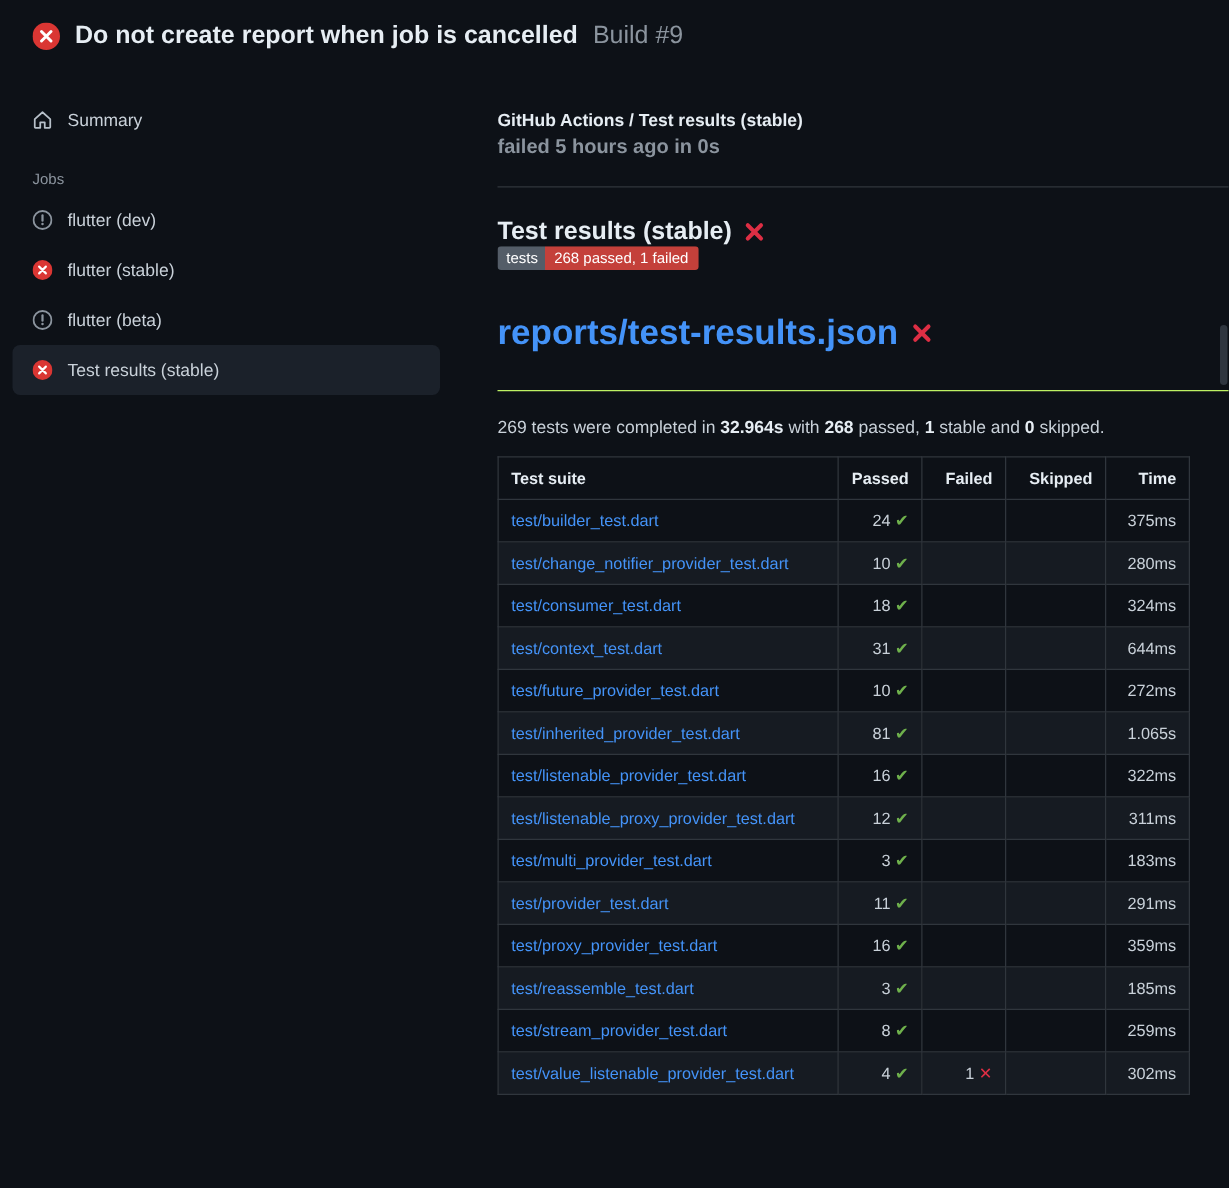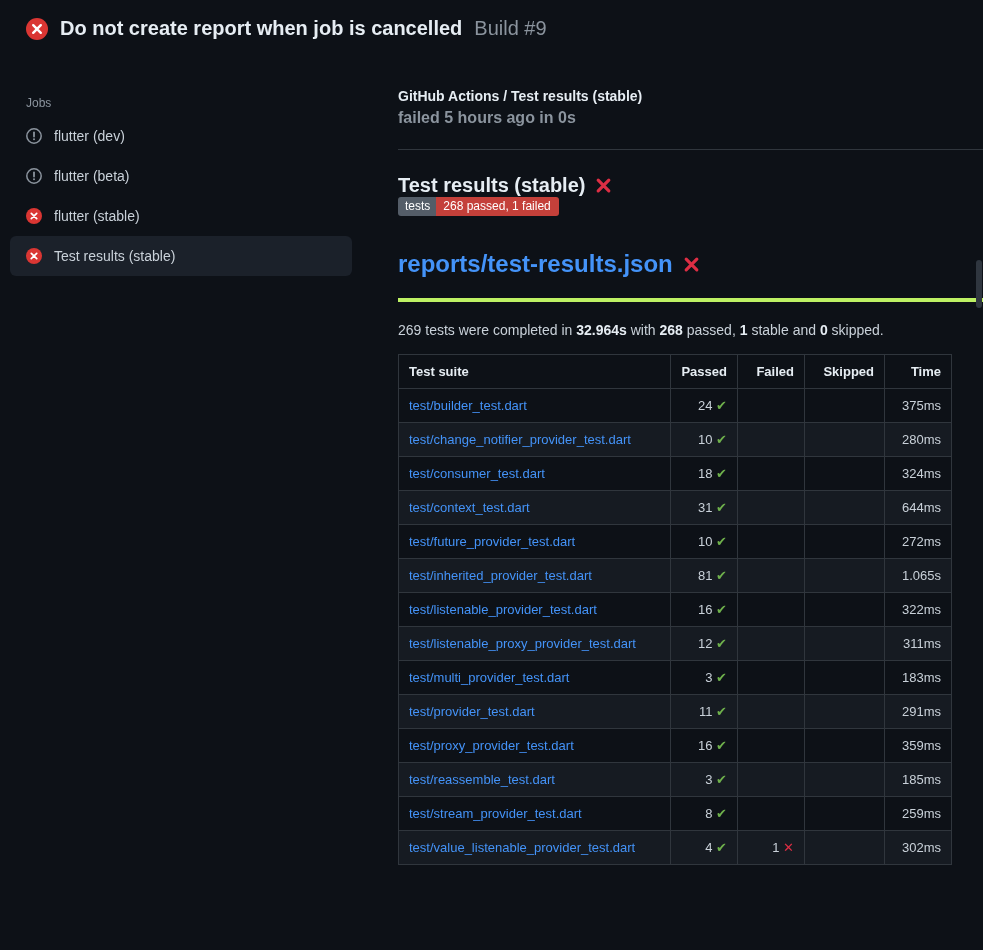--- a/index.html
+++ b/index.html
@@ -35,21 +35,21 @@
   .meta { margin-top:5px; font-size:16px; color:#8b949e;font-weight:bold; }
   .divider { border:none; border-top:1px solid #30363d; margin:22px 0 0 0; }
   h2.section { margin-top:24px; font-size:20px; font-weight:700; color:#e6edf3; display:flex; align-items:center; gap:10px; }
   .xmark { display:inline-flex; width:17px; height:17px; }
   .xmark svg { width:17px; height:17px; display:block; }
 
   .badge { display:inline-flex; font-size:12px; line-height:14px; border-radius:3px; overflow:hidden; font-weight:400; }
   .badge-label { background:#545d68; color:#ffffff; padding:2px 6px 3px 7px; }
   .badge-value { background:#c4403a; color:#ffffff; padding:2px 8px 3px 7px; }
 
-  h2.report { margin-top:34px; padding-bottom:20px; border-bottom:4px solid #bef264; font-size:24px; font-weight:700; display:flex; align-items:center; gap:10px; }
+  h2.report { margin-top:34px; padding-bottom:30px; border-bottom:1px solid #bef264; font-size:28px; font-weight:700; display:flex; align-items:center; gap:10px; }
   .report-link { color:#4493f8; text-decoration:none; }
 
   .summary-line { margin-top:20px; font-size:14px; color:#c9d1d9; }
   .summary-line b { color:#e6edf3; font-weight:700; }
 
   
   table.results { margin-top:16px; border-collapse:collapse; table-layout:fixed; width:553px; font-size:13px; }
   table.results th, table.results td { border:1px solid #30363d; padding:8px 10px; line-height:17px; overflow:hidden; white-space:nowrap; }
   table.results th { color:#e6edf3; font-weight:700; text-align:left; }
   table.results th.num, table.results td.num { text-align:right; }
@@ -73,50 +73,58 @@
           <path d="M7.2 7.2l7.6 7.6M14.8 7.2l-7.6 7.6" stroke="#ffffff" stroke-width="2.4" stroke-linecap="round"></path>
         </svg>
     </span>
     <h1>Do not create report when job is cancelled</h1>
     <span class="build">Build #9</span>
   </header>
 
   <div class="layout">
 
     <aside class="sidebar">
+      <div class="side-item">
+        <span class="icon">
+          <svg viewBox="0 0 16 16" fill="none" stroke="#b7c0c9" stroke-width="1.4" stroke-linejoin="round">
+              <path d="M1.8 7.3L8 1.8l6.2 5.5V13.6a0.6 0.6 0 0 1-.6.6H9.8V9.8H6.2v4.4H2.4a0.6 0.6 0 0 1-.6-.6z"></path>
+            </svg>
+        </span>
+        <span class="side-label">Summary</span>
+      </div>
       <div class="jobs-label">Jobs</div>
       <div>
           <div class="side-item">
             <span class="icon">
               <svg viewBox="0 0 16 16">
                 <circle cx="8" cy="8" r="7.2" fill="none" stroke="#8b949e" stroke-width="1.5"></circle>
                 <path d="M8 4.3v4.2" stroke="#8b949e" stroke-width="1.8" stroke-linecap="round"></path>
                 <circle cx="8" cy="11.2" r="1" fill="#8b949e"></circle>
               </svg>
             </span>
             <span class="side-label">flutter (dev)</span>
           </div>
           <div class="side-item">
             <span class="icon">
               <svg viewBox="0 0 16 16">
+                <circle cx="8" cy="8" r="8" fill="#da3633"></circle>
+                <path d="M5.3 5.3l5.4 5.4M10.7 5.3l-5.4 5.4" stroke="#fff" stroke-width="1.7" stroke-linecap="round"></path>
+              </svg>
+            </span>
+            <span class="side-label">flutter (stable)</span>
+          </div>
+          <div class="side-item">
+            <span class="icon">
+              <svg viewBox="0 0 16 16">
                 <circle cx="8" cy="8" r="7.2" fill="none" stroke="#8b949e" stroke-width="1.5"></circle>
                 <path d="M8 4.3v4.2" stroke="#8b949e" stroke-width="1.8" stroke-linecap="round"></path>
                 <circle cx="8" cy="11.2" r="1" fill="#8b949e"></circle>
               </svg>
             </span>
             <span class="side-label">flutter (beta)</span>
-          </div>
-          <div class="side-item">
-            <span class="icon">
-              <svg viewBox="0 0 16 16">
-                <circle cx="8" cy="8" r="8" fill="#da3633"></circle>
-                <path d="M5.3 5.3l5.4 5.4M10.7 5.3l-5.4 5.4" stroke="#fff" stroke-width="1.7" stroke-linecap="round"></path>
-              </svg>
-            </span>
-            <span class="side-label">flutter (stable)</span>
           </div>
           <div class="side-item selected">
             <span class="icon">
               <svg viewBox="0 0 16 16">
                 <circle cx="8" cy="8" r="8" fill="#da3633"></circle>
                 <path d="M5.3 5.3l5.4 5.4M10.7 5.3l-5.4 5.4" stroke="#fff" stroke-width="1.7" stroke-linecap="round"></path>
               </svg>
             </span>
             <span class="side-label">Test results (stable)</span>
           </div>

